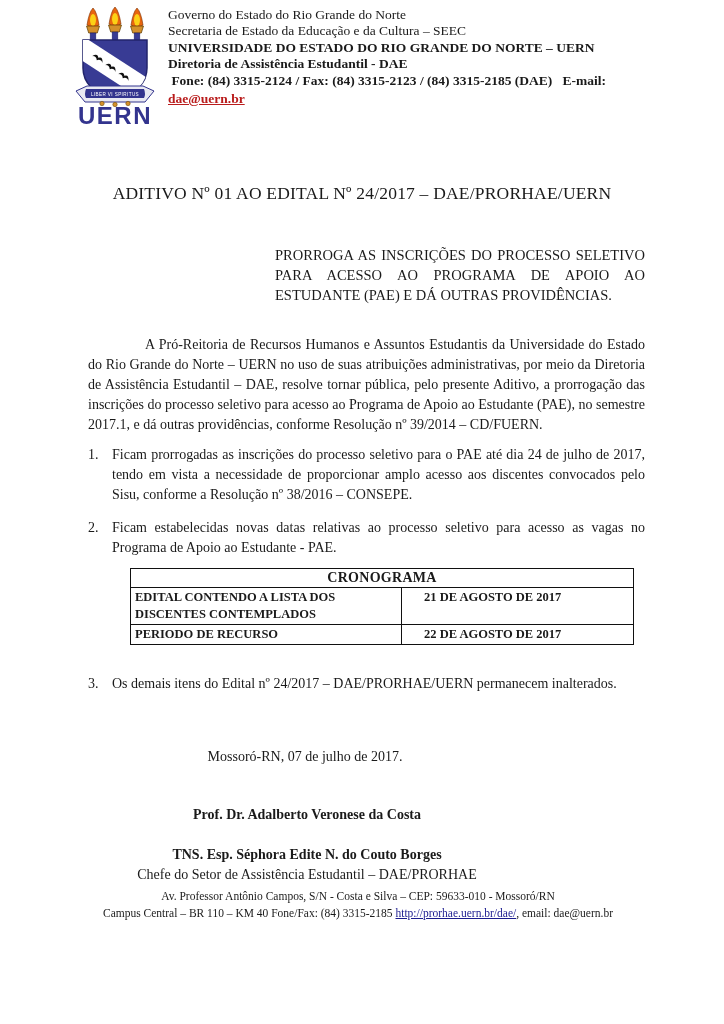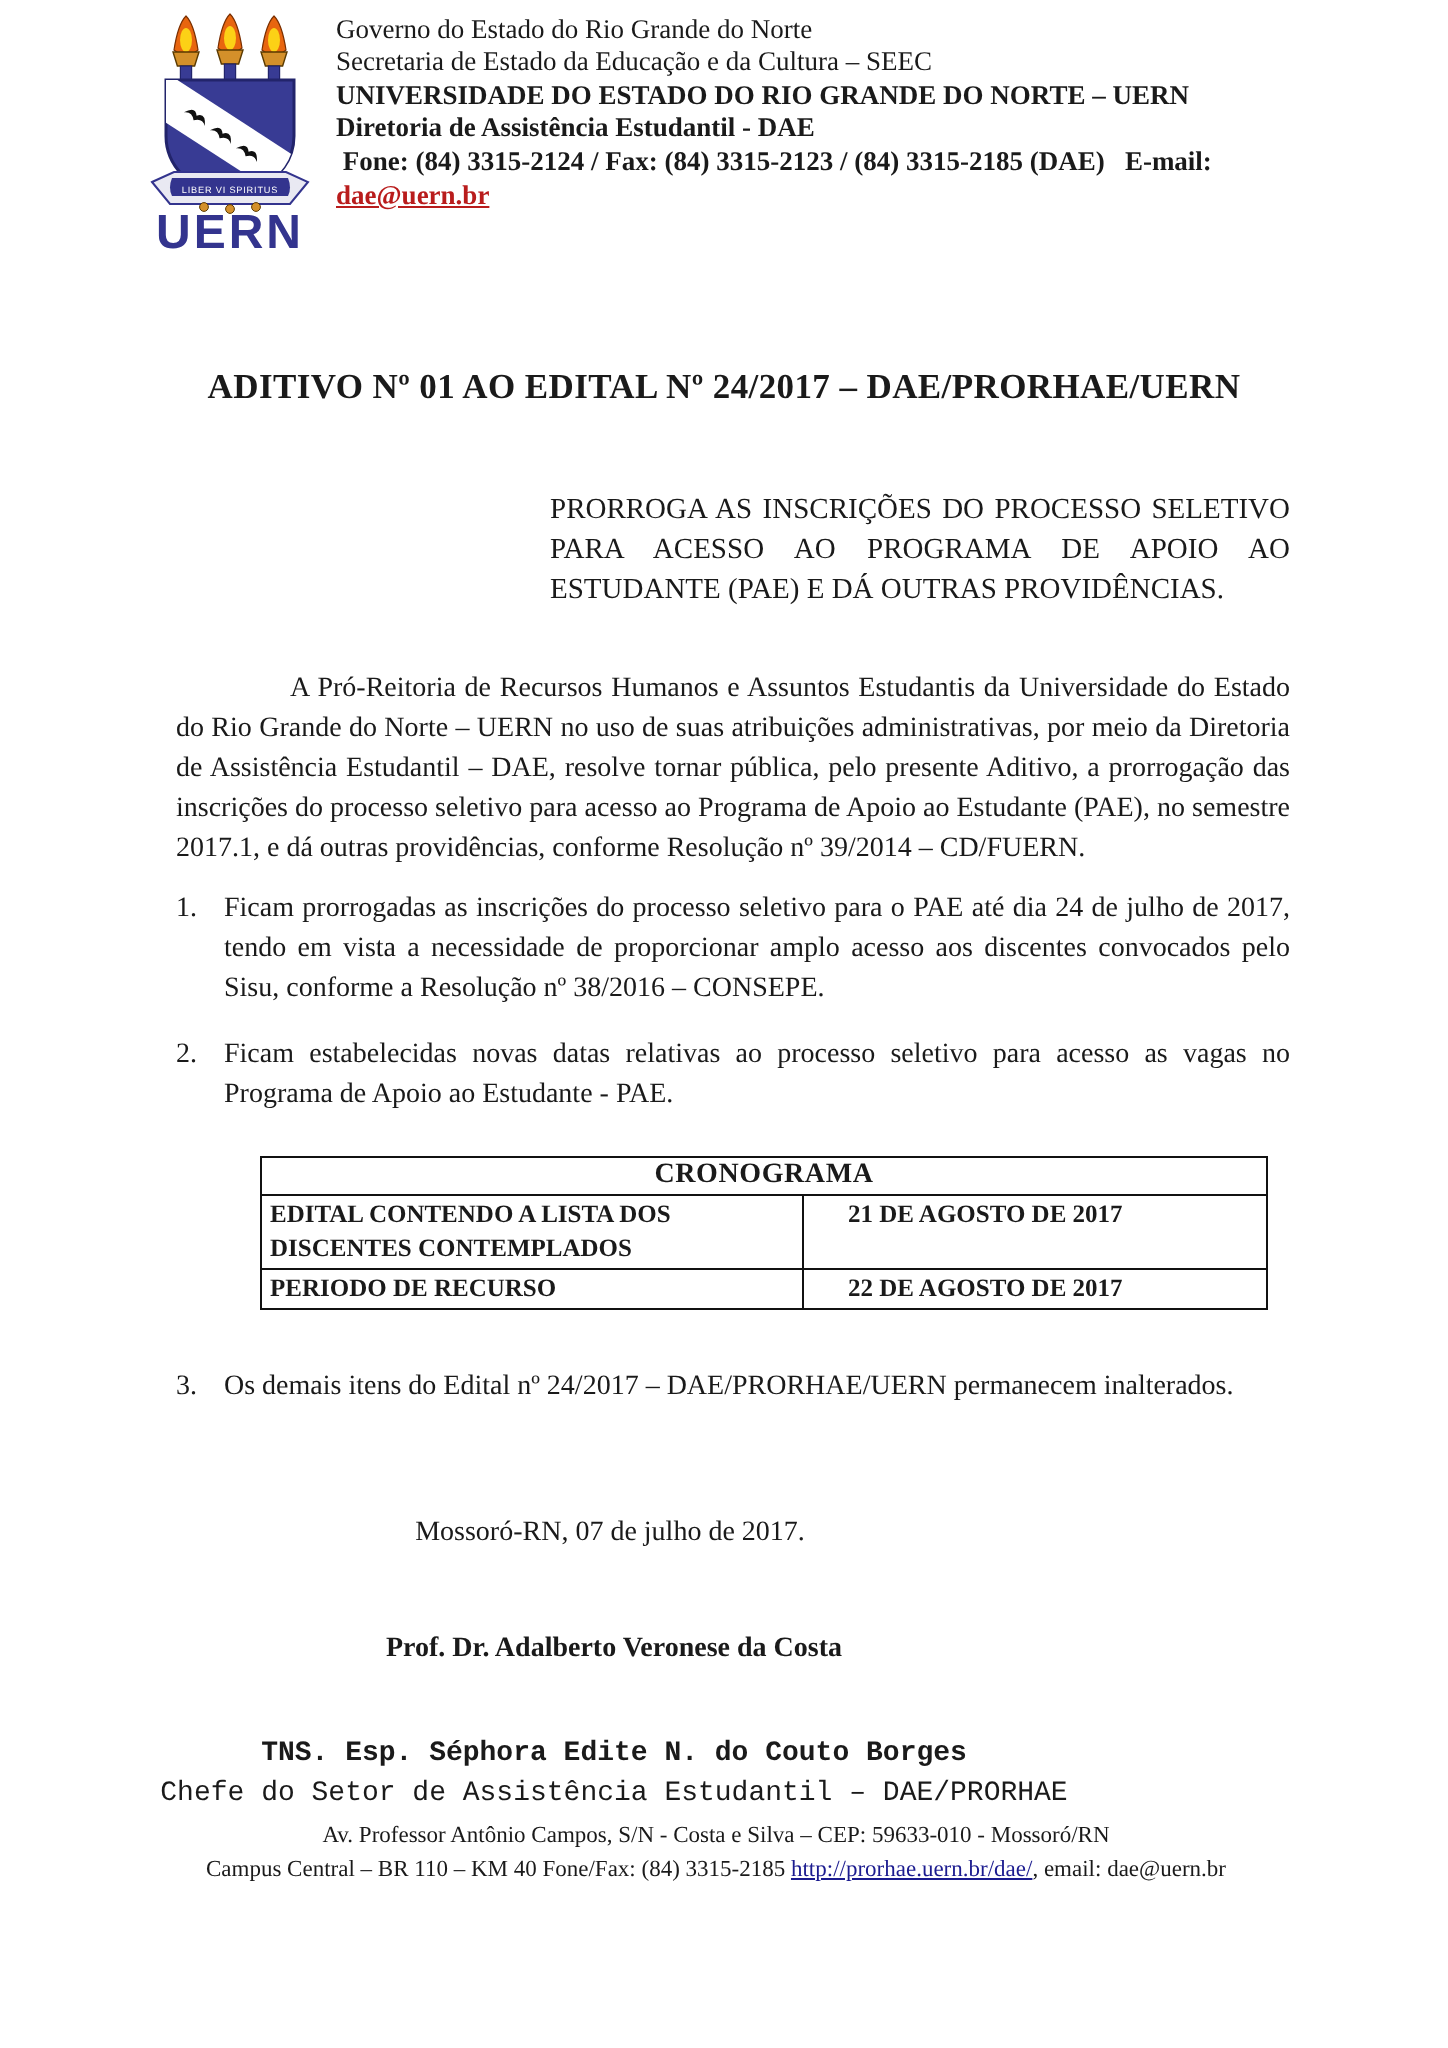--- a/index.html
+++ b/index.html
@@ -9,42 +9,42 @@
   }
   
   .header{display:flex;align-items:flex-start;padding:5px 0 0 74px;}
   .logo{flex:0 0 82px;}
   .header-text{margin-left:12px;padding-top:2px;}
   .h-line{font-size:13.5px;line-height:16.4px;white-space:pre-wrap;}
   .h-bold{font-weight:bold;}
   .email-link{color:#b91c1c;font-weight:bold;text-decoration:underline;
     font-size:13.5px;line-height:16.4px;display:inline-block;cursor:pointer;}
   
-  .title{font-size:17.5px;font-weight:bold;text-align:center;margin:56px 10px 0;letter-spacing:.2px;}
+  .title{font-size:17.5px;font-weight:normal;text-align:center;margin:56px 10px 0;letter-spacing:.2px;}
   .ementa{margin:41px 79px 0 275px;font-weight:normal;font-size:14.5px;line-height:20px;text-align:justify;}
   
   .intro{margin:30px 79px 0 88px;font-size:14px;line-height:20px;text-align:justify;text-indent:57px;}
   .li{display:flex;margin:0 79px 0 88px;font-size:14px;line-height:20px;}
   .li .num{width:24px;flex:none;}
   .li .itext{flex:1;text-align:justify;}
   .li1{margin-top:10px;}
   .li2{margin-top:13px;}
   .li3{margin-top:29px;}
   
-  .crono{border-collapse:collapse;margin:20px 0 0 130px;width:504px;}
+  .crono{border-collapse:collapse;margin:10px 0 0 130px;width:504px;}
   .crono th,.crono td{border:1.5px solid #111;font-weight:bold;padding:1px 4px;}
   .crono th{font-size:14px;text-align:center;letter-spacing:.3px;}
   .crono td{font-size:12.5px;line-height:17px;vertical-align:top;}
   .crono td.event{text-align:left;width:262px;}
   .crono td.date{text-align:left;padding-left:22px;}
   
   .dateline{width:610px;text-align:center;font-size:14px;margin:55px 0 0;}
   .sigs{width:614px;text-align:center;}
   .sig1{margin-top:40px;}
-  .sig2{margin-top:32px;font-family:Liberation Mono, monospace;}
+  .sig2{margin-top:20px;}
   .sig-name{font-weight:bold;font-size:14px;line-height:20px;}
   .sig-role{font-size:14px;line-height:20px;}
   .footer{text-align:center;font-size:11.5px;line-height:17px;margin-top:3px;padding-right:8px;}
   .footer-link{color:#1b1b8f;text-decoration:underline;cursor:pointer;}
 </style>
 </head>
 <body>
 
 <div class="page">
 

